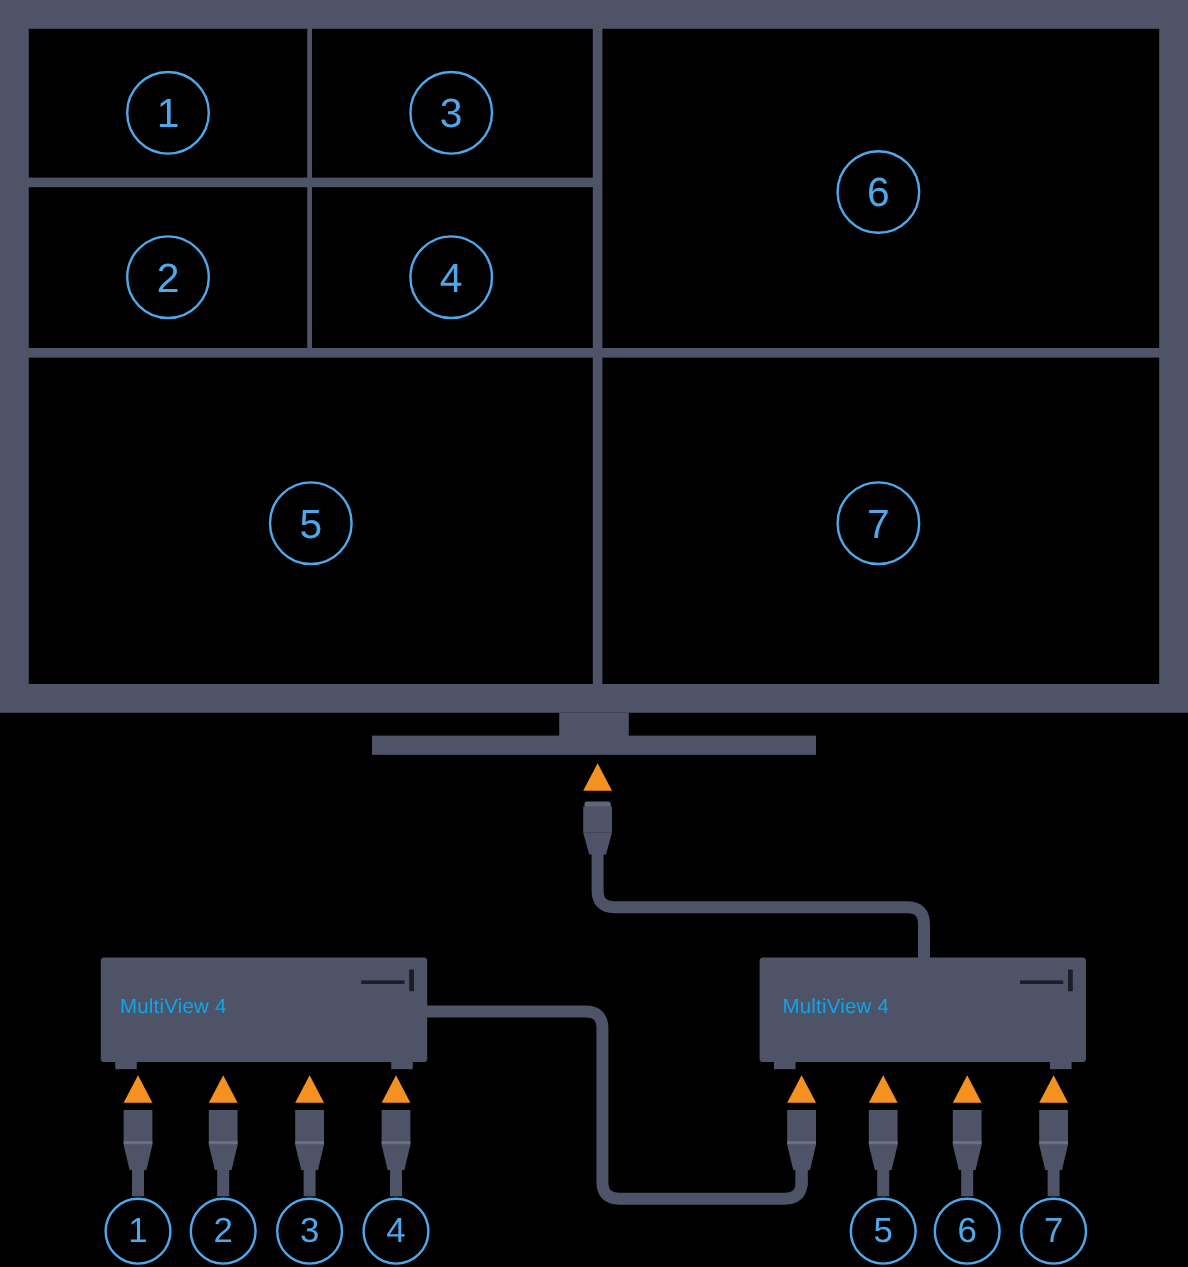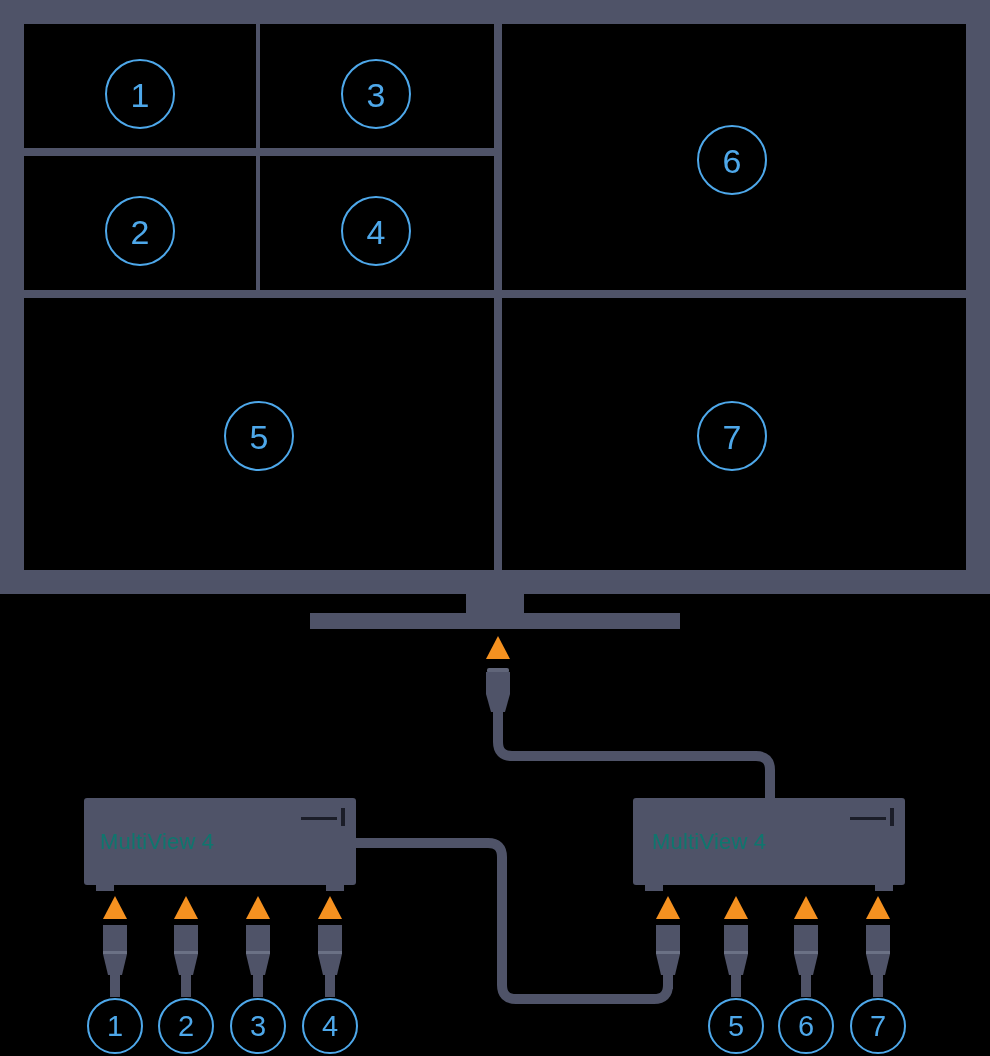--- a/index.html
+++ b/index.html
@@ -21,22 +21,22 @@
   }
   #stage svg.layer {
     position: absolute;
     left: 0;
     top: 0;
     width: 990px;
     height: 1056px;
   }
   .device-label {
     position: absolute;
-    color: #0f766e;
-    font-size: 22px;
+    color: #0ea5e9;
+    font-size: 17px;
     font-family: "Liberation Sans", sans-serif;
     letter-spacing: 0.2px;
     white-space: nowrap;
   }
   .panel-num, .port-num {
     position: absolute;
     color: #4ea8ea;
     font-family: "Liberation Sans", sans-serif;
     text-align: center;
     line-height: 1;

